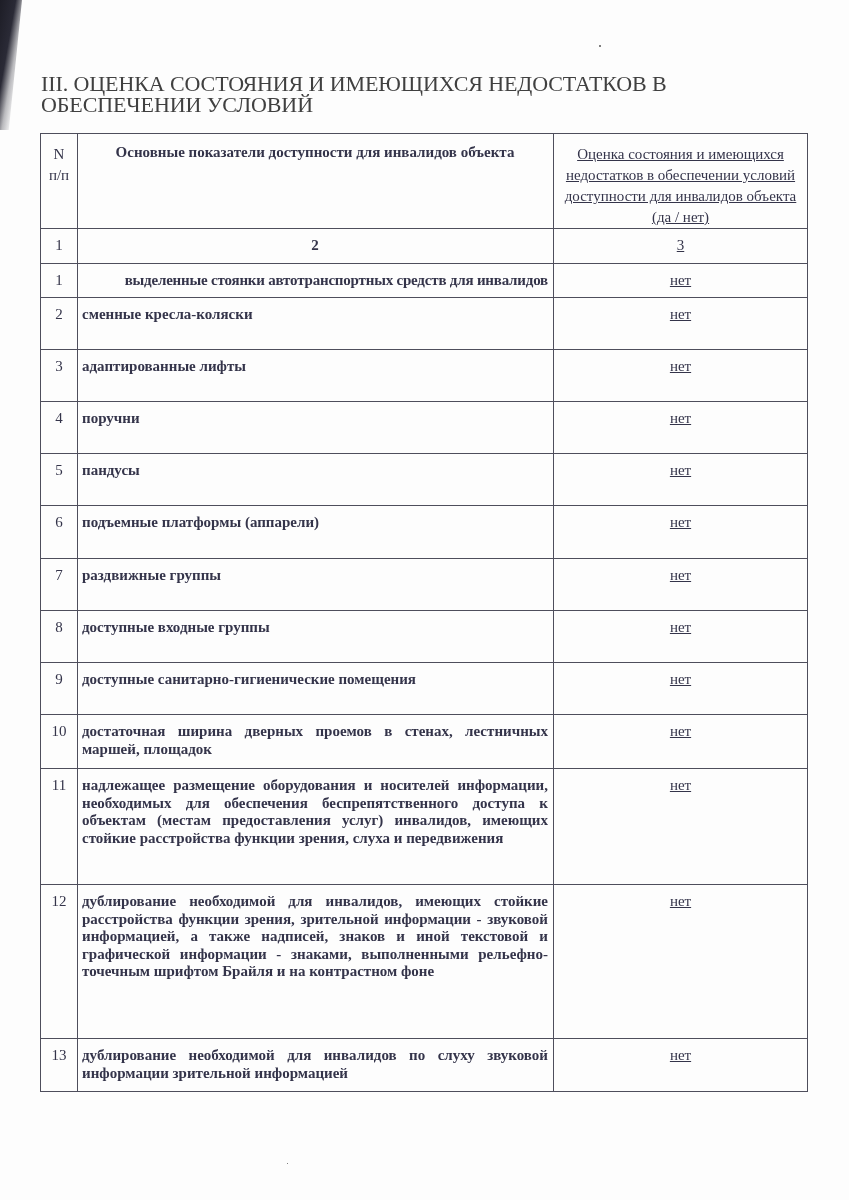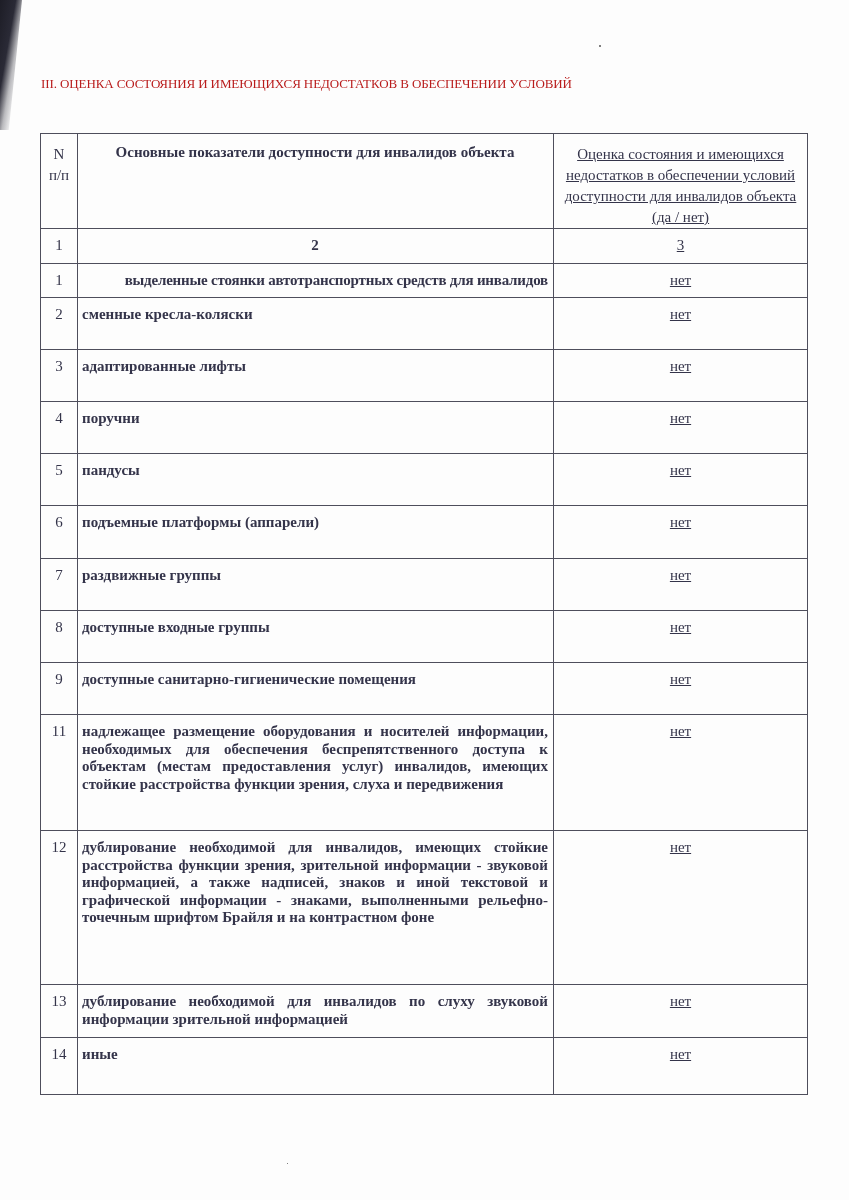--- a/index.html
+++ b/index.html
@@ -10,22 +10,22 @@
     color: #34344a;
   }
   .corner-shadow {
     position: absolute; left: 0; top: 0; width: 22px; height: 130px;
     background: linear-gradient(100deg, #1d1d26 0%, #2a2a36 35%, rgba(60,60,70,0.35) 55%, rgba(255,255,255,0) 75%);
     clip-path: polygon(0 0, 100% 0, 40% 100%, 0 100%);
   }
   .speck { position: absolute; width: 2px; height: 2px; background: #555; border-radius: 1px; }
   .title {
     position: absolute; left: 41px; top: 73px; width: 780px;
-    font-size: 13px; line-height: 21px; letter-spacing: -0.1px;
-    color: #b91c1c;
+    font-size: 22px; line-height: 21px; letter-spacing: -0.1px;
+    color: #404040;
   }
   table.doc {
     position: absolute; left: 40px; top: 133px;
     width: 768px; border-collapse: collapse; table-layout: fixed;
     font-size: 15px; line-height: 17.6px;
   }
   table.doc td {
     border: 1.3px solid #4e4e5c; vertical-align: top; padding: 0;
   }
   .c-num { width: 36px; text-align: center; }
@@ -173,20 +173,31 @@
     <td class="c-num">
           <div>9</div>
         </td>
     <td class="c-ind">
           <div>доступные санитарно-гигиенические помещения</div>
         </td>
     <td class="c-val">
           <div>нет</div>
         </td>
   </tr>
+  <tr style="height:54px">
+    <td class="c-num">
+          <div>10</div>
+        </td>
+    <td class="c-ind">
+          <div>достаточная ширина дверных проемов в стенах, лестничных маршей, площадок</div>
+        </td>
+    <td class="c-val">
+          <div>нет</div>
+        </td>
+  </tr>
   <tr style="height:116px">
     <td class="c-num">
           <div>11</div>
         </td>
     <td class="c-ind">
           <div>надлежащее размещение оборудования и носителей информации, необходимых для обеспечения беспрепятственного доступа к объектам (местам предоставления услуг) инвалидов, имеющих стойкие расстройства функции зрения, слуха и передвижения</div>
         </td>
     <td class="c-val">
           <div>нет</div>
         </td>
@@ -201,30 +212,19 @@
     <td class="c-val">
           <div>нет</div>
         </td>
   </tr>
   <tr style="height:53px">
     <td class="c-num">
           <div>13</div>
         </td>
     <td class="c-ind">
           <div>дублирование необходимой для инвалидов по слуху звуковой информации зрительной информацией</div>
-        </td>
-    <td class="c-val">
-          <div>нет</div>
-        </td>
-  </tr>
-  <tr style="height:57px">
-    <td class="c-num">
-          <div>14</div>
-        </td>
-    <td class="c-ind">
-          <div>иные</div>
         </td>
     <td class="c-val">
           <div>нет</div>
         </td>
   </tr>
 </tbody>
   </table>
 
 </body></html>

